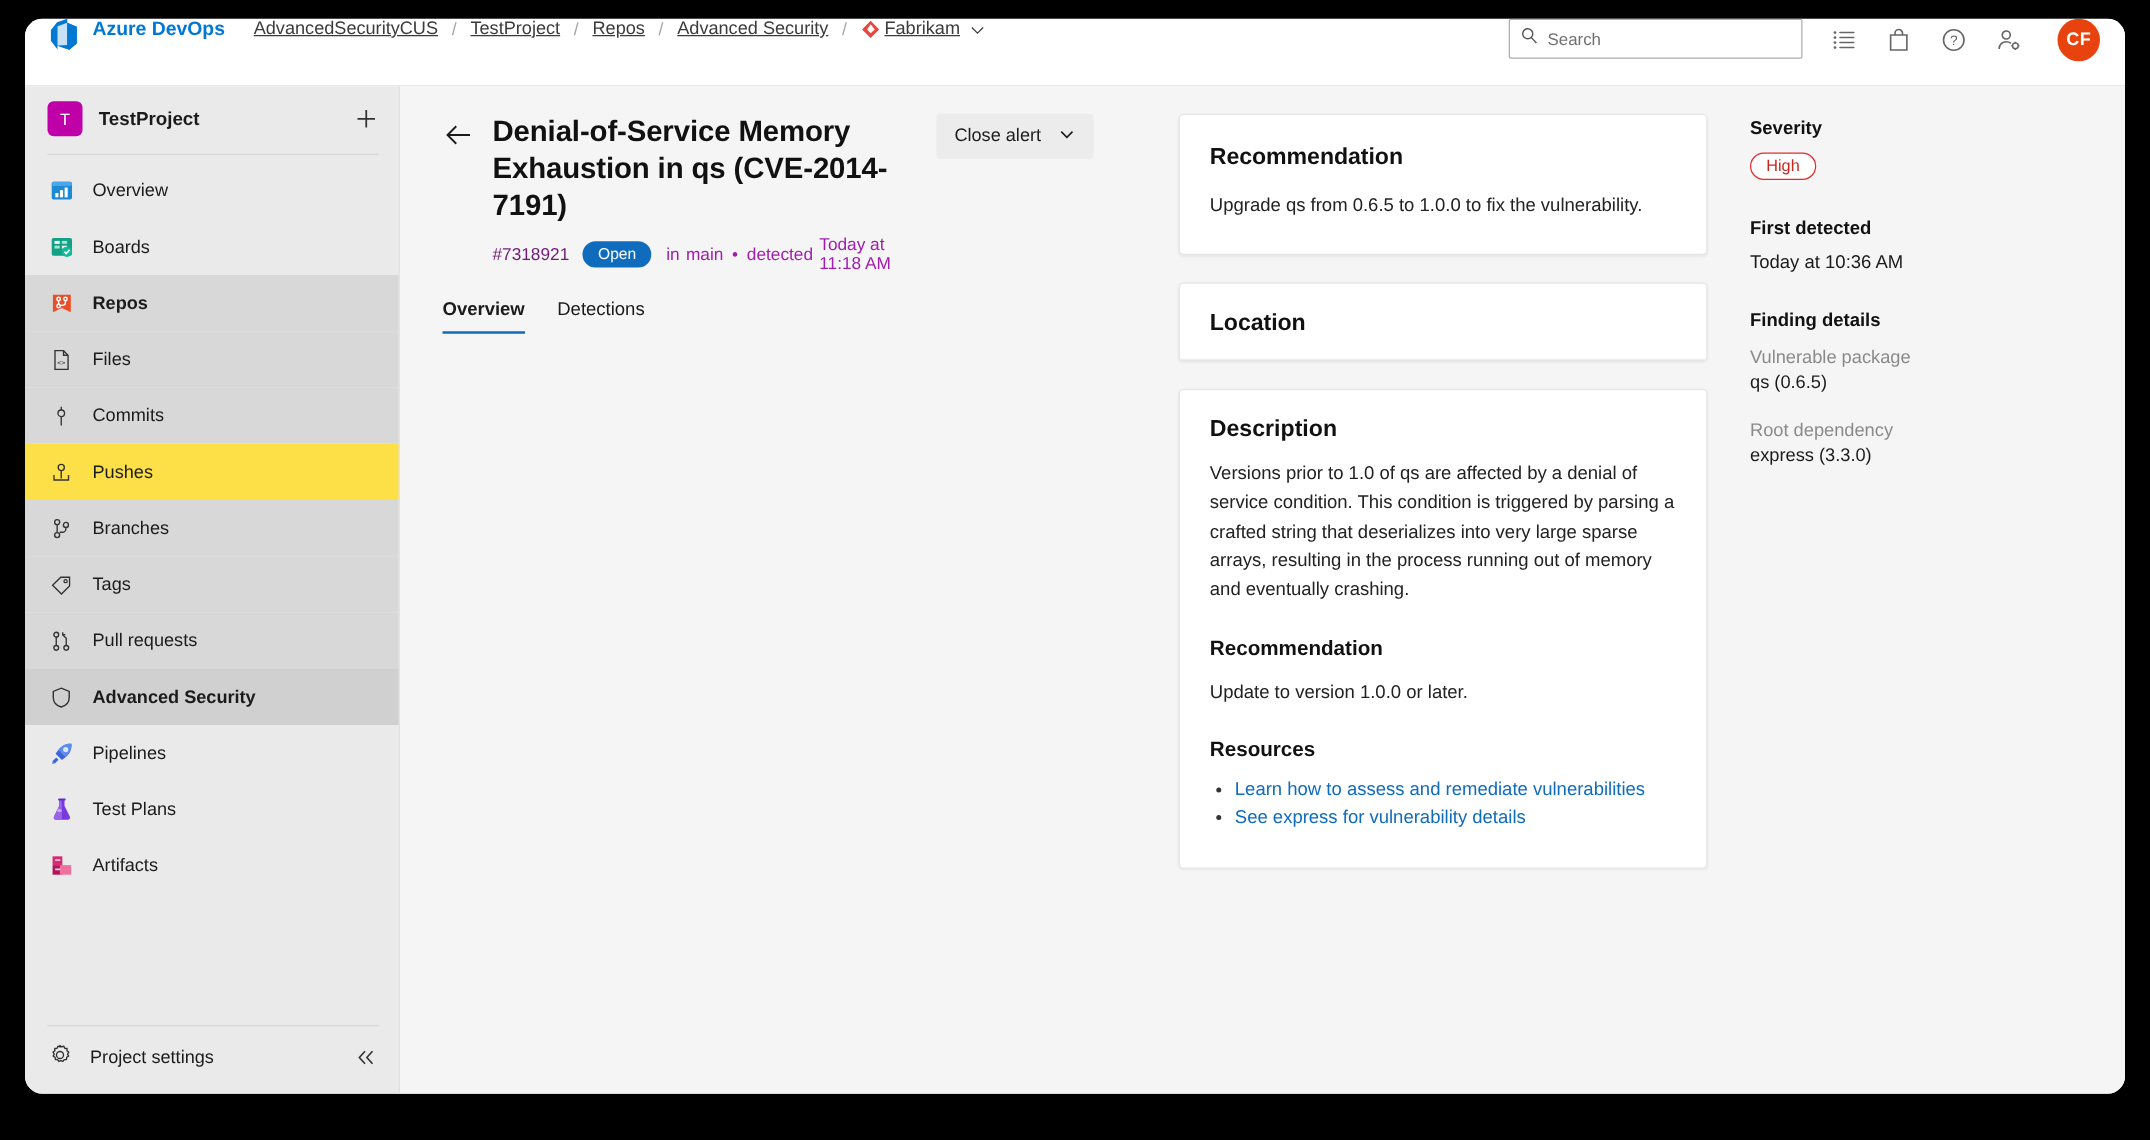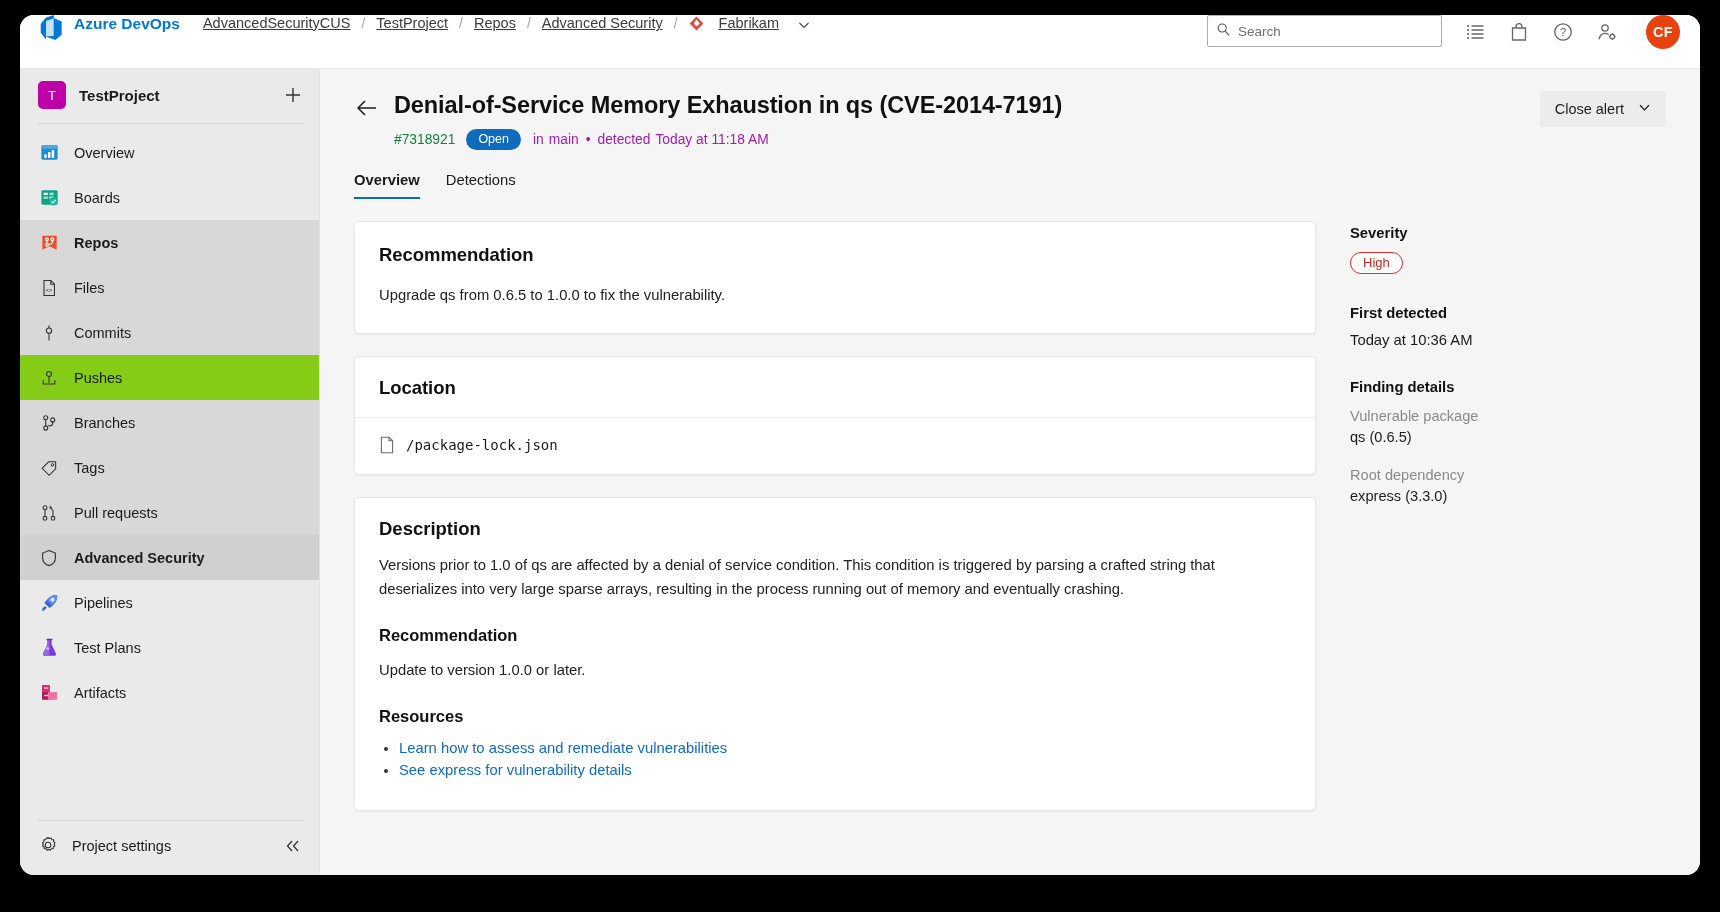--- a/index.html
+++ b/index.html
@@ -47,21 +47,21 @@
   .crumbs { display: flex; align-items: center; gap: 0px; }
   .crumb {
     font-size: 14.5px;
     color: #3b3b3b;
     padding: 0 11px;
     white-space: nowrap;
     cursor: pointer;
     text-decoration: underline;
   }
   .crumb-sep { color: #a6a6a6; font-size: 14px; }
-  .org-crumb { display: flex; align-items: center; gap: 15px; padding-left: 11px; }
+  .org-crumb { display: flex; align-items: center; gap: 4px; padding-left: 11px; }
   .org-diamond { width: 15px; height: 15px; flex: 0 0 auto; }
   .chev-sm { width: 12px; height: 12px; flex: 0 0 auto; margin-left: 4px; }
 
   .topbar-spacer { flex: 1 1 auto; }
 
   .search-box {
     width: 235px;
     height: 32px;
     border: 1px solid #adadad;
     background: #fff;
@@ -156,21 +156,21 @@
     cursor: pointer; font-size: 14.5px; color: #1b1b1b;
   }
   .settings-row .lbl { flex: 1 1 auto; }
   .collapse-btn { width: 20px; height: 20px; cursor: pointer; color: #333; }
 
   
   .main {
     flex: 1 1 auto;
     background: #f5f5f5;
     display: flex;
-    flex-direction: column;
+    flex-direction: row;
     min-width: 0;
     overflow: hidden;
   }
 
   .main-head { padding: 22px 34px 0 34px; }
   .title-row { display: flex; align-items: flex-start; }
   .back-btn {
     width: 26px; height: 26px;
     margin: 4px 14px 0 0;
     cursor: pointer; color: #1b1b1b; flex: 0 0 auto;
@@ -180,21 +180,21 @@
     font-size: 23.5px;
     font-weight: bold;
     color: #111;
     line-height: 1.25;
     letter-spacing: -.1px;
   }
   .sub-row {
     display: flex; align-items: center; gap: 0;
     margin-top: 9px; font-size: 13.8px; color: #5f5f5f;
   }
-  .alert-id { color: #15803d; margin-right: 11px; }
+  .alert-id { color: #701a75; margin-right: 11px; }
   .state-pill {
     background: #0f6cbd;
     color: #fff;
     font-size: 12.5px;
     border-radius: 11px;
     padding: 3px 12px 4px 12px;
     font-weight: 500;
     margin-right: 12px;
   }
   .sub-meta { color: #a21caf; }
@@ -483,21 +483,21 @@
           <span class="nav-ico">
             <svg viewBox="0 0 22 22" width="20" height="20">
               <circle cx="11" cy="8.4" r="2.9" fill="none" stroke="#333" stroke-width="1.2"></circle>
               <line x1="11" y1="2.6" x2="11" y2="5.5" stroke="#333" stroke-width="1.2"></line>
               <line x1="11" y1="11.3" x2="11" y2="19.2" stroke="#333" stroke-width="1.2"></line>
             </svg>
           </span>
           <span>Commits</span>
         </div>
 
-        <div class="nav-item" style="background:#84cc16;">
+        <div class="nav-item" style="background:#fde047;">
           <span class="nav-ico">
             <svg viewBox="0 0 22 22" width="20" height="20">
               <circle cx="11" cy="6.6" r="2.7" fill="none" stroke="#333" stroke-width="1.2"></circle>
               <line x1="11" y1="9.3" x2="11" y2="16.2" stroke="#333" stroke-width="1.2"></line>
               <path d="M4.6 13.3 V17.6 H17.4 V13.3" fill="none" stroke="#333" stroke-width="1.2"></path>
             </svg>
           </span>
           <span>Pushes</span>
         </div>
 
@@ -652,29 +652,20 @@
             <div class="card-pad">
               <div class="card-title">Recommendation</div>
               <div class="card-text" style="margin-top:18px">Upgrade qs from 0.6.5 to 1.0.0 to fix the vulnerability.</div>
             </div>
           </div>
 
           <div class="card">
             <div class="card-head-sep">
               <div class="card-title">Location</div>
             </div>
-            <div class="loc-row">
-              <span class="file-ico">
-                <svg viewBox="0 0 16 18" width="16" height="18">
-                  <path d="M2.4 1.2 H10 L13.6 4.8 V16.8 H2.4 Z" fill="none" stroke="#6b6b6b" stroke-width="1.1"></path>
-                  <path d="M10 1.2 V4.8 H13.6" fill="none" stroke="#6b6b6b" stroke-width="1.1"></path>
-                </svg>
-              </span>
-              <span class="loc-path">/package-lock.json</span>
-            </div>
           </div>
 
           <div class="card">
             <div class="desc-body">
               <div class="desc-h">Description</div>
               <div class="desc-p">Versions prior to 1.0 of qs are affected by a denial of service condition. This condition is triggered by parsing a crafted string that deserializes into very large sparse arrays, resulting in the process running out of memory and eventually crashing.</div>
               <div class="desc-sub-h">Recommendation</div>
               <div class="desc-p">Update to version 1.0.0 or later.</div>
               <div class="desc-sub-h">Resources</div>
               <ul class="res-list">

